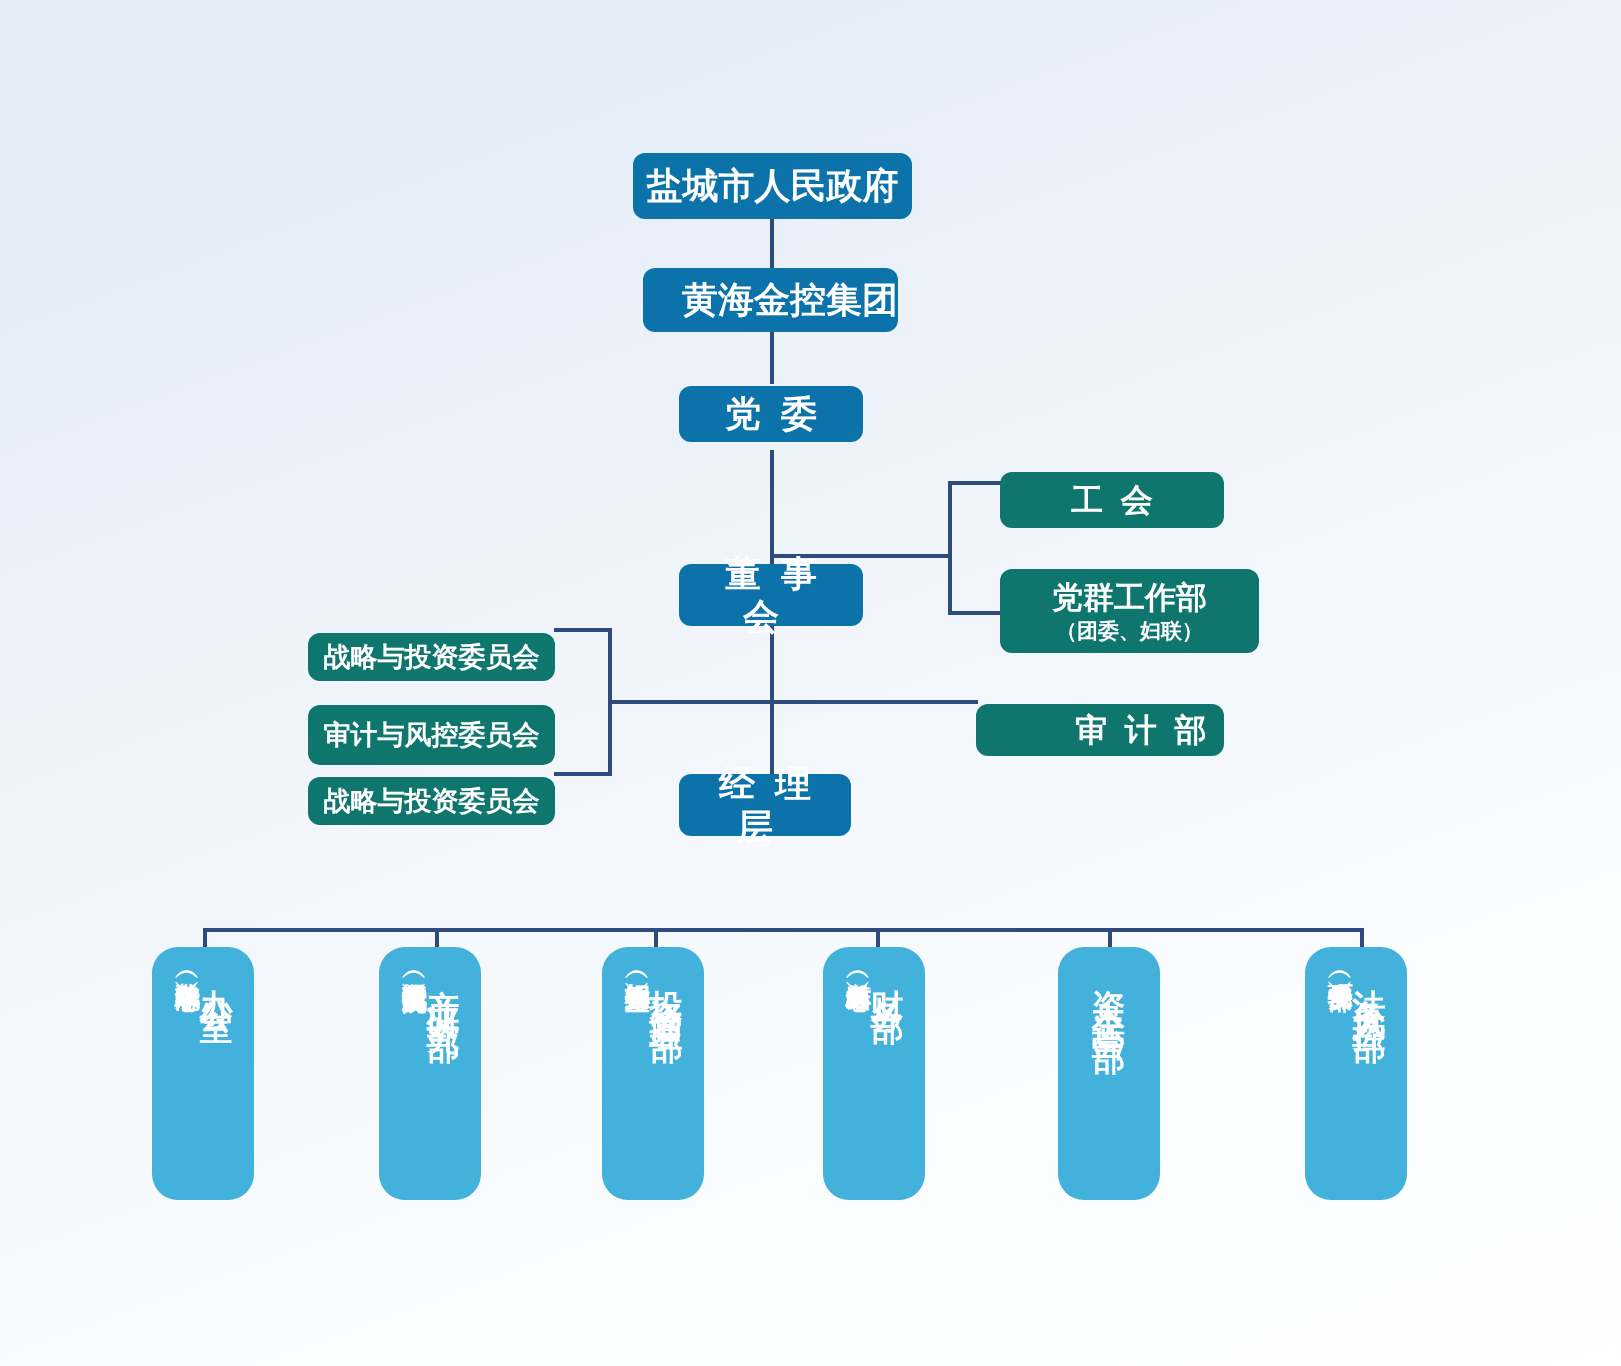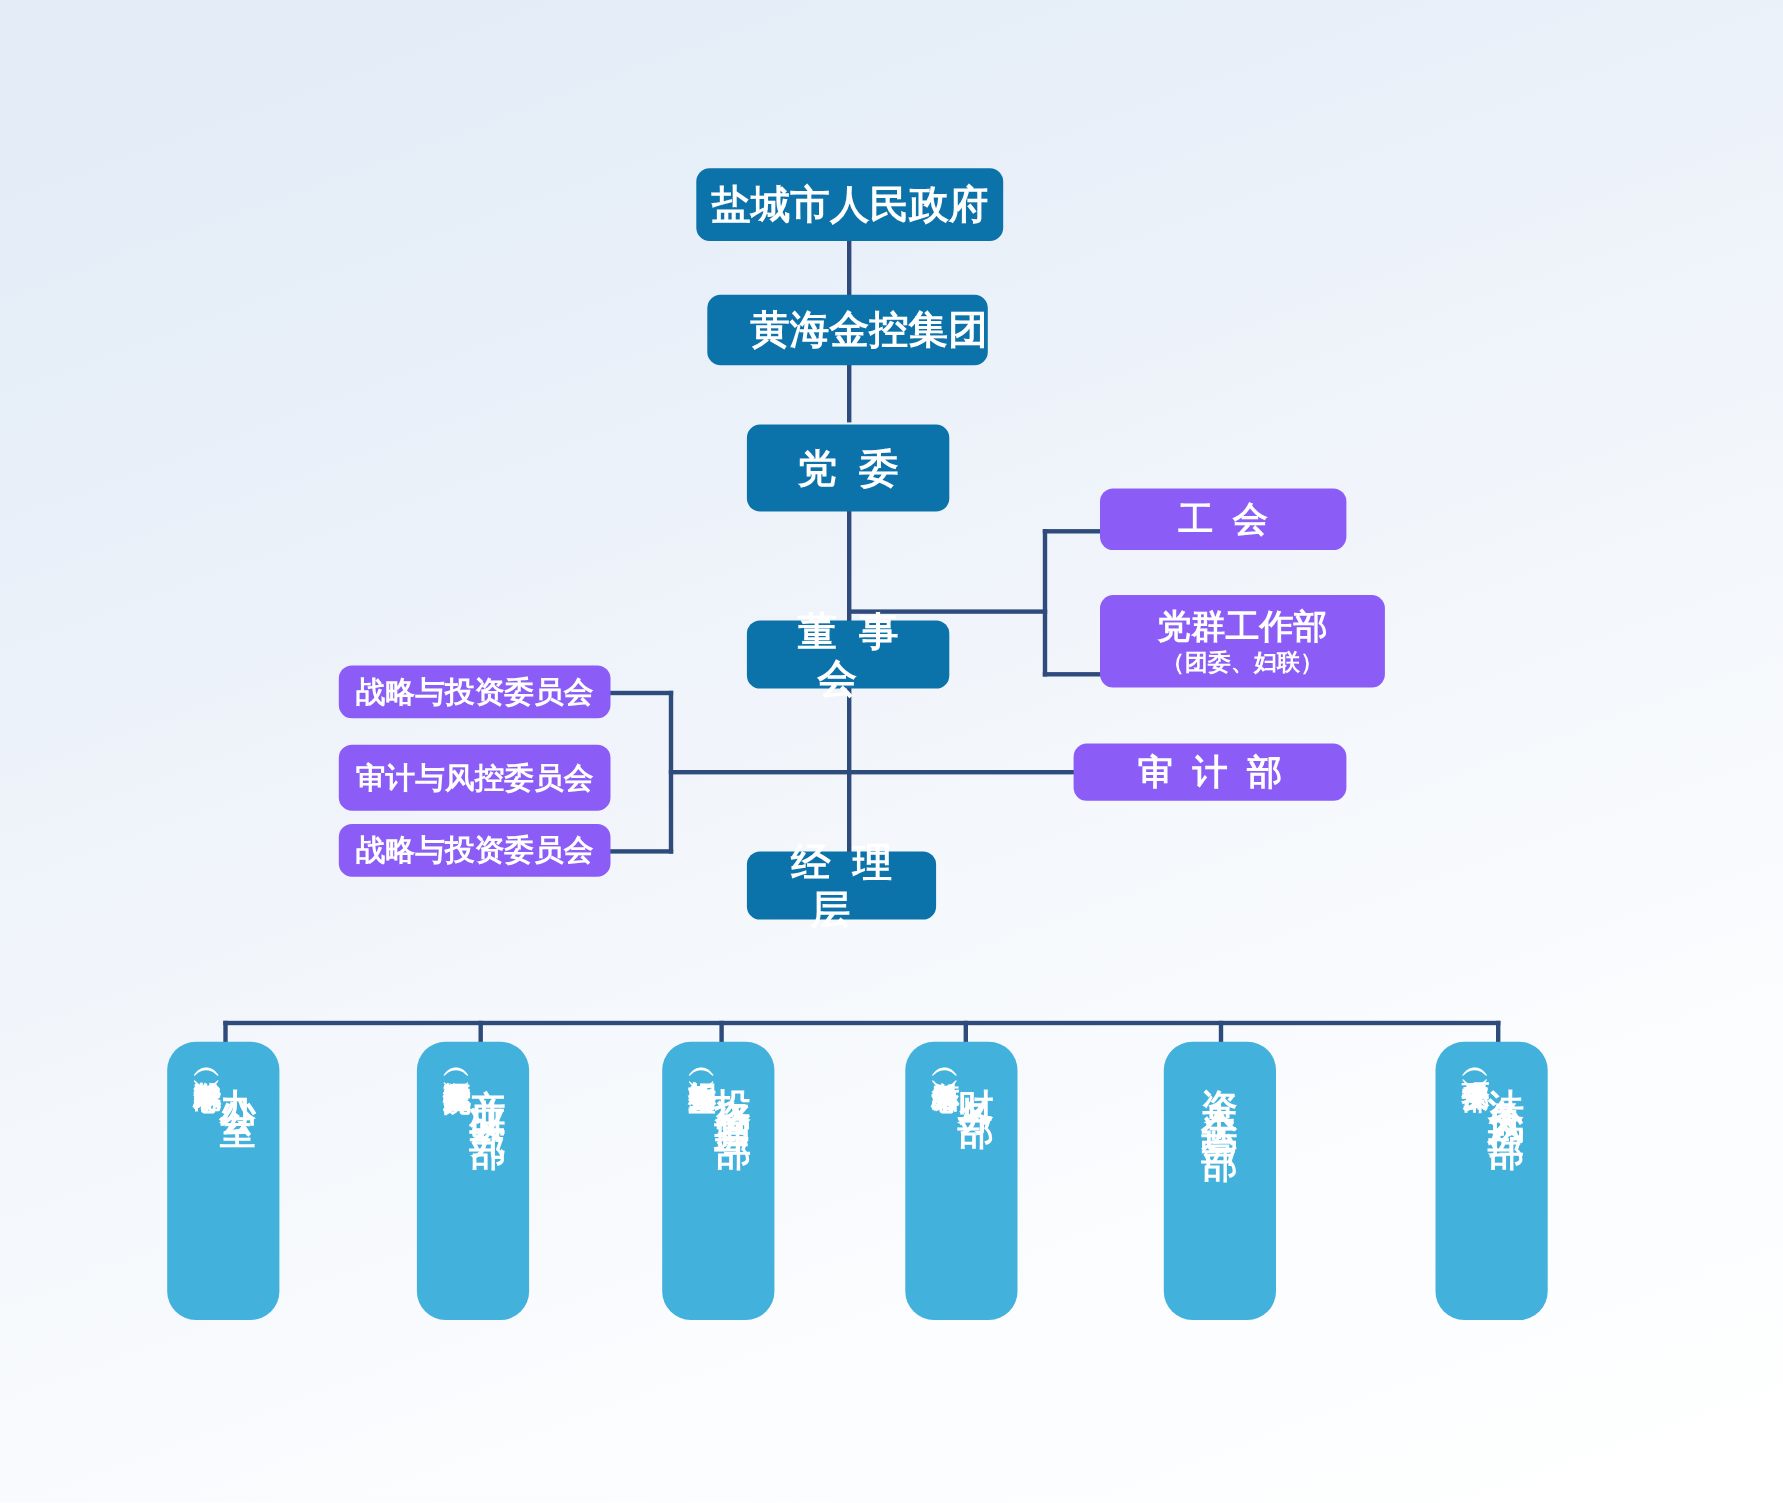--- a/index.html
+++ b/index.html
@@ -42,21 +42,21 @@
     align-items: center;
     justify-content: center;
     color: #ffffff;
     border-radius: 12px;
     text-align: center;
     line-height: 1.2;
     font-weight: bold;
   }
 
   .node.dark  { background: #0c72aa; }
-  .node.light { background: #8b5cf6; }
+  .node.light { background: #0f766e; margin-top: 28px; }
 
   
   .spaced { letter-spacing: 0.55em; text-indent: 0.55em; }
 
   .title-lg  { font-size: 36px; }
   .title-md  { font-size: 32px; }
   .title-sm  { font-size: 27px; }
 
   
   .stacked {
@@ -133,42 +133,42 @@
   <div class="line v" style="left:1360px; top:928px; height:22px;"></div>
 
   <div class="node dark title-lg" style="left:633px; top:153px; width:279px; height:66px;">
     <span>盐城市人民政府</span>
   </div>
 
   <div class="node dark title-lg" style="left:643px; top:268px; width:255px; height:64px;justify-content:flex-end;">
     <span>黄海金控集团</span>
   </div>
 
-  <div class="node dark title-lg spaced" style="left:679px; top:386px; width:184px; height:79px;">
+  <div class="node dark title-lg spaced" style="left:679px; top:386px; width:184px; height:56px;">
     <span>党委</span>
   </div>
 
   <div class="node dark title-lg spaced" style="left:679px; top:564px; width:184px; height:62px;">
     <span>董事会</span>
   </div>
 
   <div class="node dark title-lg spaced" style="left:679px; top:774px; width:172px; height:62px;">
     <span>经理层</span>
   </div>
 
   <div class="node light title-md spaced" style="left:1000px; top:444px; width:224px; height:56px;">
     <span>工会</span>
   </div>
 
   <div class="node light stacked" style="left:1000px; top:541px; width:259px; height:84px;">
     <span class="main">党群工作部</span>
     <span class="sub">（团委、妇联）</span>
   </div>
 
-  <div class="node light title-md spaced" style="left:976px; top:676px; width:248px; height:52px;">
+  <div class="node light title-md spaced" style="left:976px; top:676px; width:248px; height:52px;justify-content:flex-end;">
     <span>审计部</span>
   </div>
 
   <div class="node light title-sm" style="left:308px; top:605px; width:247px; height:48px;">
     <span>战略与投资委员会</span>
   </div>
 
   <div class="node light title-sm" style="left:308px; top:677px; width:247px; height:60px;">
     <span>审计与风控委员会</span>
   </div>

